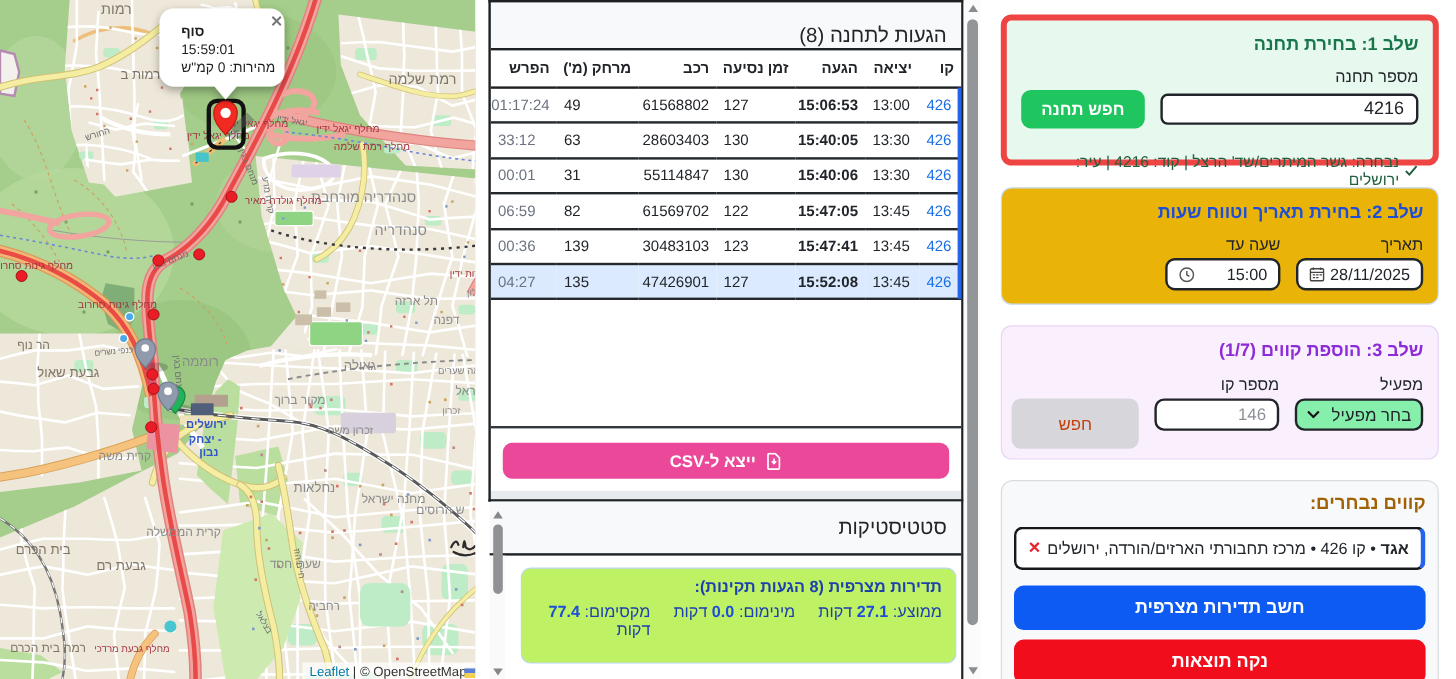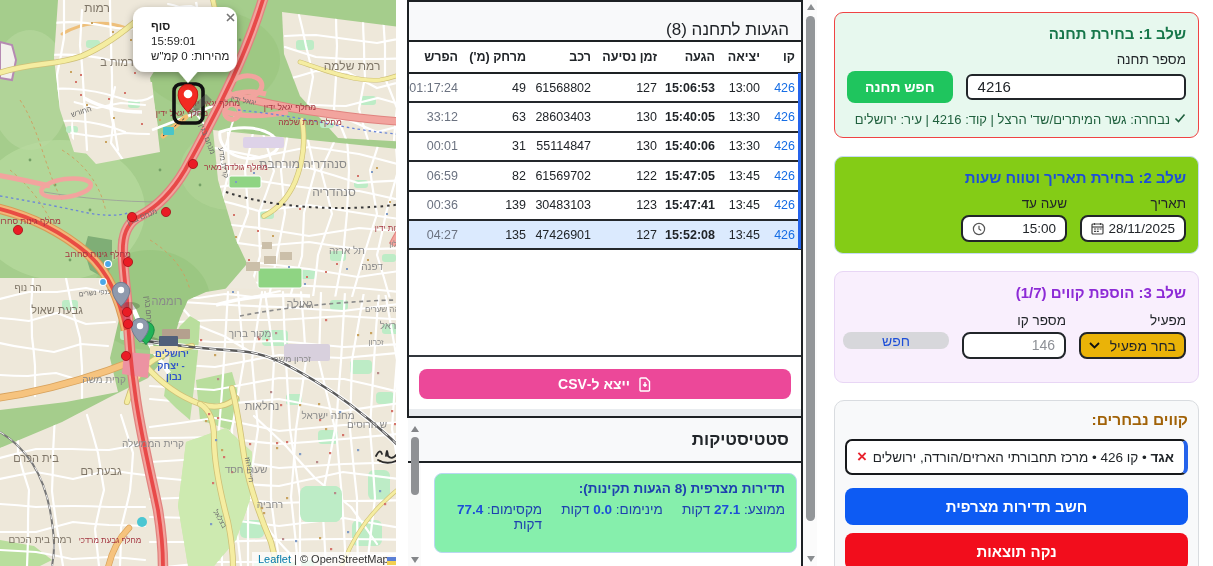--- a/index.html
+++ b/index.html
@@ -12,77 +12,77 @@
 #map{left:0;top:0;width:396px;height:566px;overflow:hidden;background:#f0ebe1}
 .bL{left:407px;top:0;width:2px;height:418px;background:#1d2124}
 .bR{left:801px;top:0;width:2px;height:566px;background:#1d2124}
 .bT{left:407px;top:0;width:396px;height:2px;background:#1d2124}
 #mtitle{left:409px;top:2px;width:392px;height:38px;background:#f8f9fa;
   direction:rtl;font-size:17px;color:#212529;line-height:40px;padding:8px 12px;font-weight:500}
 #mtline{left:409px;top:40px;width:392px;height:2px;background:#1d2124}
 table#tbl{position:absolute;left:409px;top:42px;width:392px;border-collapse:collapse;
   direction:rtl;font-size:12.5px;color:#212529;table-layout:fixed}
 #tbl th{font-weight:bold;height:31px;border-bottom:2px solid #1d2124;padding:0 6px;text-align:right;white-space:nowrap}
-#tbl td{height:29.4px;border-bottom:2px solid #24282c;padding:0 6px;text-align:right;white-space:nowrap}
+#tbl td{height:29.4px;border-bottom:2px solid #24282c;padding:0 6px;text-align:left;white-space:nowrap}
 #tbl td.ln{color:#176ee5;font-weight:normal;border-left:none}
 #tbl tr.hl td{background:#dbeafe}
 #tbl td.bd{font-weight:bold}
 #tbl td.gr{color:#6b7280}
 .rowedge{left:798px;top:73px;width:3px;height:176px;background:#2563eb}
 #divider{left:409px;top:355px;width:392px;height:2px;background:#33383d}
 #csvbtn{left:419px;top:369px;width:372px;height:30px;background:#ec4899;border-radius:8px;
   color:#fff;font-size:14px;font-weight:bold;display:flex;align-items:center;justify-content:center;gap:8px;direction:rtl}
 #greyband{left:409px;top:409px;width:392px;height:7px;background:#e9ecef}
 #statline{left:407px;top:416px;width:396px;height:2px;background:#1d2124}
 #stitle{left:421px;top:418px;width:380px;height:44px;background:#f8f9fa;direction:rtl;
-  font-size:17px;color:#212529;line-height:44px;padding:0 12px;font-weight:700}
+  font-size:17px;color:#212529;line-height:44px;padding:0 12px;font-weight:400}
 #stitleL{left:408px;top:418px;width:13px;height:44px;background:#f8f9fa}
 #stline{left:408px;top:461px;width:393px;height:2px;background:#1d2124}
-#statbox{left:434px;top:473px;width:363px;height:80px;background:#86efac;border:1px solid #b9d7f1;
+#statbox{left:434px;top:473px;width:363px;height:80px;background:#bef264;border:1px solid #b9d7f1;
   border-radius:8px;direction:rtl;color:#1e40af;font-size:13.5px;padding:7px 11px}
 #statbox .l1{font-weight:bold;margin-bottom:6px}
 #statbox .l2{display:flex;justify-content:space-between}
 #statbox .l2 b{color:#1d4ed8}
 #statbox .m3{width:96px;text-align:right}
 
 
 #sbin{left:408px;top:463px;width:13px;height:103px;background:#fafafa}
 .sbin-up{left:411px;top:426px;width:0;height:0;border-left:4.5px solid transparent;border-right:4.5px solid transparent;border-bottom:6px solid #848689}
 .sbin-th{left:411px;top:437px;width:8px;height:58px;background:#8f9194;border-radius:4px}
 .sbin-dn{left:411px;top:557px;width:0;height:0;border-left:4.5px solid transparent;border-right:4.5px solid transparent;border-top:6px solid #848689}
 
 
 #sbout{left:803px;top:0;width:14px;height:566px;background:#fbfbfb}
 .sbout-up{left:807px;top:4px;width:0;height:0;border-left:4.5px solid transparent;border-right:4.5px solid transparent;border-bottom:6px solid #8a8d90}
 .sbout-th{left:806px;top:16px;width:9px;height:505px;background:#939699;border-radius:4.5px}
 .sbout-dn{left:807px;top:556px;width:0;height:0;border-left:4.5px solid transparent;border-right:4.5px solid transparent;border-top:6px solid #8a8d90}
 
 
 .box{position:absolute;left:834px;width:365px;border-radius:9px;direction:rtl;padding:12px 12px}
-#box1{top:12px;height:126px;background:#e7f8ee;border:1px solid #ef4444}
+#box1{top:12px;height:126px;background:#e7f8ee;border:5px solid #ef4444}
 #box1 h3{font-size:15px;color:#17774a;margin-bottom:10px}
 .lbl{font-size:13.5px;color:#212529;margin-bottom:4px}
 #box1 .row{display:flex;gap:13px;align-items:center}
 #in-station{width:223px;height:26px;border:2px solid #212529;border-radius:6px;background:#fff;
-  font-size:15px;color:#212529;text-align:left;direction:ltr;padding:0 10px;line-height:22px}
+  font-size:15px;color:#212529;text-align:right;direction:ltr;padding:0 10px;line-height:22px}
 #btn-find{width:107px;height:32px;background:#1fc55e;border-radius:8px;color:#fff;
   font-size:14px;font-weight:bold;display:flex;align-items:center;justify-content:center}
-#confirm{margin-top:9px;font-size:13px;color:#20603e;display:flex;gap:4px}
-#box2{top:156px;height:98px;background:#84cc16;border:1px solid #c6dbf7}
+#confirm{margin-top:20px;font-size:13px;color:#20603e;display:flex;align-items:center;gap:4px}
+#box2{top:156px;height:98px;background:#eab308;border:1px solid #c6dbf7}
 #box2 h3{font-size:15px;color:#1d4ed8;margin-bottom:10px}
 .frow{display:flex;gap:13px}
 .fld .inp{height:27px;border:2px solid #212529;border-radius:8px;background:#fff;font-size:13.5px;
   color:#212529;display:flex;align-items:center;padding:0 9px;direction:ltr;justify-content:space-between}
 #box3{top:271px;height:112px;background:#f9effd;border:1px solid #e8d6f5}
 #box3 h3{font-size:15px;color:#8d2bd6;margin-bottom:12px}
-.sel{width:107px;height:27px;border:2px solid #212529;border-radius:8px;background:#eab308;font-size:14px;
+.sel{width:107px;height:27px;border:2px solid #212529;border-radius:8px;background:#86efac;font-size:14px;
   color:#212529;display:flex;align-items:center;justify-content:space-between;padding:0 8px}
 #in-line{width:104px;height:27px;border:2px solid #212529;border-radius:8px;background:#fff;
   font-size:14px;color:#8d9096;text-align:right;direction:ltr;padding:0 9px;line-height:23px}
-#btn-hps{width:106px;height:17px;background:#d7d7db;border-radius:8px;color:#1d4ed8;
+#btn-hps{width:106px;height:42px;background:#d7d7db;border-radius:8px;color:#c2410c;
   font-size:14px;display:flex;align-items:center;justify-content:center}
 #box4{top:400px;height:180px;background:#f8f9fa;border:1px solid #d9dce0;border-radius:10px;padding:10px 10px}
 #box4 h3{font-size:15.5px;color:#a16207;margin-bottom:10px}
 #chip{height:36px;background:#fff;border:2px solid #16181b;border-left:2px solid #16181b;
   border-right:4px solid #2563eb;border-radius:7px;display:flex;align-items:center;
   font-size:13.5px;color:#212529;padding:0 10px;justify-content:space-between}
 #chip .x{color:#e8232e;font-weight:bold;font-size:17px}
 #btn-calc{margin-top:13px;height:37px;background:#0d5bf3;border-radius:8px;color:#fff;
   font-size:15px;font-weight:bold;display:flex;align-items:center;justify-content:center}
 #btn-clear{margin-top:8px;height:37px;background:#f20d1c;border-radius:8px;color:#fff;
@@ -697,21 +697,21 @@
               <rect x="1" y="2" width="11" height="10" rx="1" fill="none" stroke="#444" stroke-width="1.2"></rect>
               <path d="M1 5h11" stroke="#444" stroke-width="1.2"></path>
               <path d="M3.5 1v2M9.5 1v2" stroke="#444" stroke-width="1.2"></path>
               <path d="M3 7h2M5.8 7h2M8.6 7h2M3 9.4h2M5.8 9.4h2" stroke="#444" stroke-width="1.1"></path>
             </svg>
             <span>28/11/2025</span>
           </div>
     </div>
     <div class="fld">
           <div class="lbl">שעה עד</div>
-      <div class="inp" style="width:106px">
+      <div class="inp" style="width:96px">
             <svg width="14" height="14" viewBox="0 0 14 14">
               <circle cx="7" cy="7" r="5.6" fill="none" stroke="#555" stroke-width="1.2"></circle>
               <path d="M7 3.8V7l2.2 1.4" fill="none" stroke="#555" stroke-width="1.2"></path>
             </svg>
             <span>15:00</span>
           </div>
     </div>
   </div>
 </div>
 

